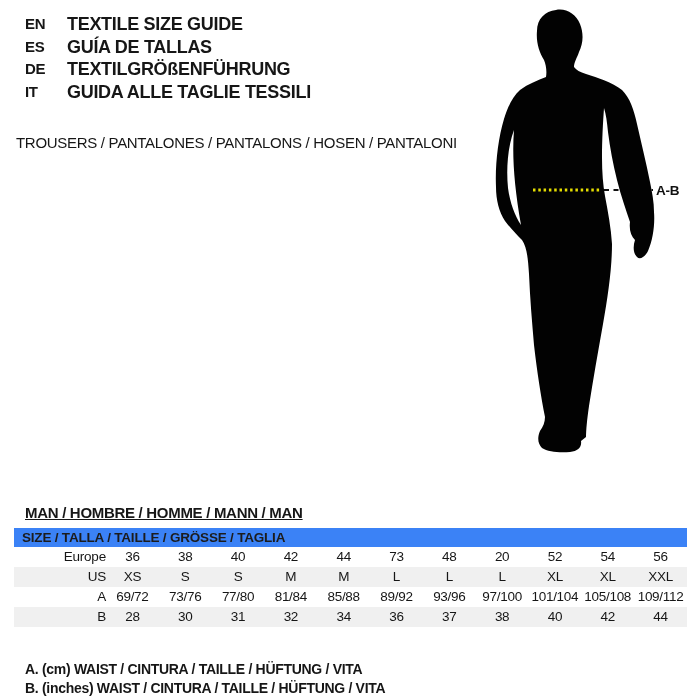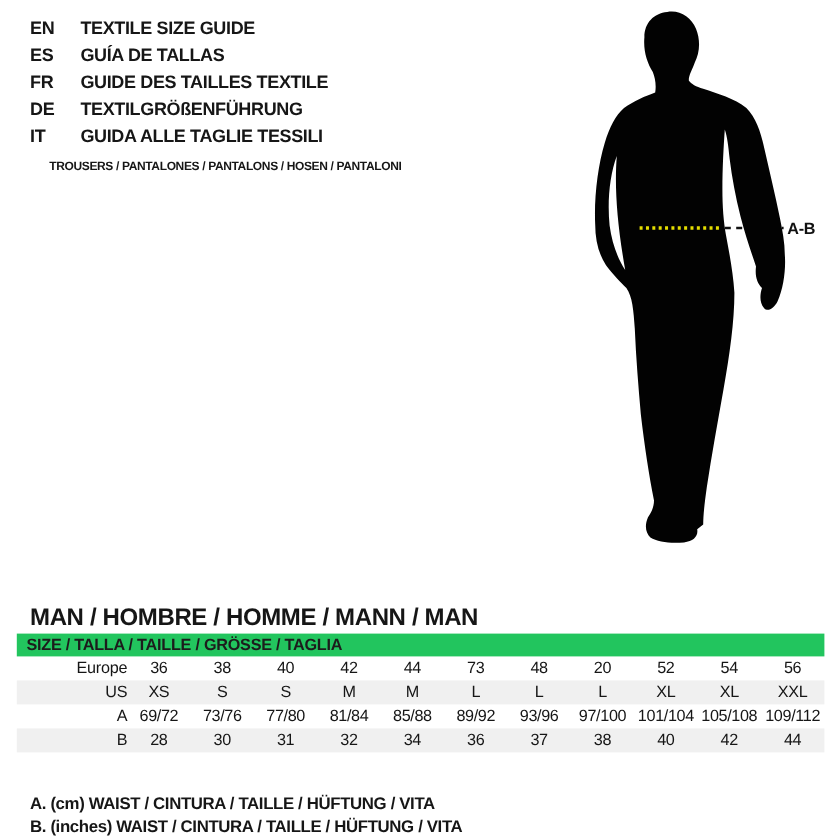--- a/index.html
+++ b/index.html
@@ -11,36 +11,36 @@
     overflow:hidden;
   }
   .abs { position:absolute; }
 
   
   .lang-block { left:25px; top:13px; }
   .lang-row { display:flex; line-height:22.6px; }
   .lang-code {
     width:42px; font-size:15px; font-weight:700; letter-spacing:-0.3px;
   }
-  .lang-label { font-size:15px; font-weight:700; letter-spacing:-0.3px; }
+  .lang-label { font-size:18px; font-weight:700; letter-spacing:-0.3px; }
 
   .category {
-    left:41px; top:134px; font-size:10px; font-weight:700; letter-spacing:-0.3px;
+    left:16px; top:134px; font-size:15px; font-weight:400; letter-spacing:-0.3px;
   }
 
   
   .figure { left:0; top:0; width:700px; height:682px; }
   .figure svg { display:block; width:700px; height:700px; }
   .measure-label-text {
     font-family:"Liberation Sans","DejaVu Sans",sans-serif;
     font-size:13.5px; font-weight:700; letter-spacing:-0.2px;
   }
 
   .section-title {
-    left:25px; top:504px; font-size:20px; font-weight:700; letter-spacing:-0.3px;
+    left:25px; top:504px; font-size:15px; font-weight:700; letter-spacing:-0.3px;text-decoration:underline;
   }
 
   
   .size-table { left:14px; top:528px; width:673px; font-size:13.5px; }
   .t-header {
     height:19px; line-height:19px; padding-left:8px;
     font-weight:600; letter-spacing:-0.2px; color:#1c1c1c;
   }
   .t-row { display:flex; height:20px; line-height:20px; }
   .t-label { width:92px; padding-left:8px; letter-spacing:-0.2px;text-align:right; }
@@ -56,24 +56,20 @@
 <body>
 
 <div class="abs lang-block">
     <div class="lang-row">
       <span class="lang-code">EN</span>
       <span class="lang-label">TEXTILE SIZE GUIDE</span>
     </div>
     <div class="lang-row">
       <span class="lang-code">ES</span>
       <span class="lang-label">GUÍA DE TALLAS</span>
-    </div>
-    <div class="lang-row">
-      <span class="lang-code">FR</span>
-      <span class="lang-label">GUIDE DES TAILLES TEXTILE</span>
     </div>
     <div class="lang-row">
       <span class="lang-code">DE</span>
       <span class="lang-label">TEXTILGRÖßENFÜHRUNG</span>
     </div>
     <div class="lang-row">
       <span class="lang-code">IT</span>
       <span class="lang-label">GUIDA ALLE TAGLIE TESSILI</span>
     </div>
   </div>
@@ -132,21 +128,21 @@
       Z"></path>
 
     <line x1="533" y1="190" x2="601" y2="190" stroke="#e4dd00" stroke-width="3" stroke-dasharray="2.5 2.8"></line>
     <text class="measure-label-text" x="656" y="195" fill="#111111">A-B</text>
   </svg>
 </div>
 
 <div class="abs section-title">MAN / HOMBRE / HOMME / MANN / MAN</div>
 
 <div class="abs size-table">
-  <div class="t-header" style="background: #22c55e;">SIZE / TALLA / TAILLE / GRÖSSE / TAGLIA</div>
+  <div class="t-header" style="background: #3b82f6;">SIZE / TALLA / TAILLE / GRÖSSE / TAGLIA</div>
   <div class="t-body">
       <div class="t-row">
         <div class="t-label">Europe</div>
         <div class="t-cell">36</div>
         <div class="t-cell">38</div>
         <div class="t-cell">40</div>
         <div class="t-cell">42</div>
         <div class="t-cell">44</div>
         <div class="t-cell">73</div>
         <div class="t-cell">48</div>

